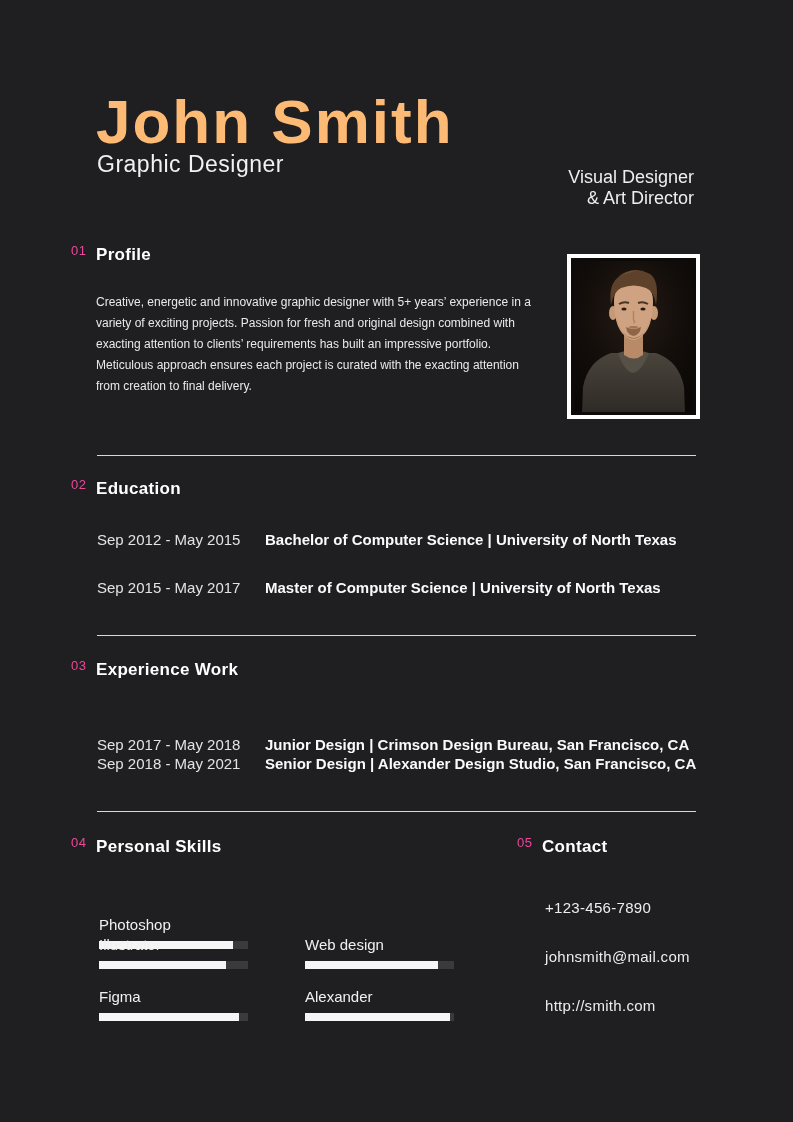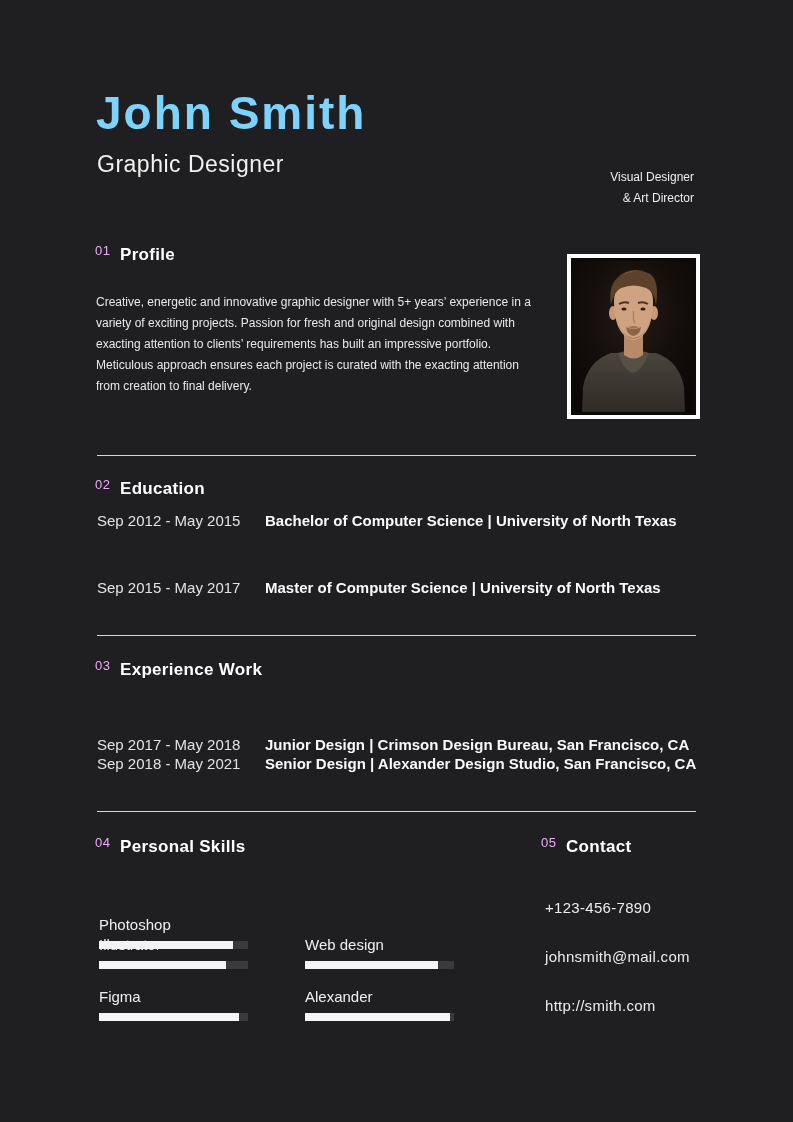--- a/index.html
+++ b/index.html
@@ -4,27 +4,27 @@
 <style>
   * { margin:0; padding:0; box-sizing:border-box; }
   html,body { background:#141416; }
   body { font-family:"Liberation Sans", sans-serif; }
   .page {
     position:relative; width:793px; height:1122px; margin:0 auto;
     background:#1f1f21; color:#f5f5f5; overflow:hidden;
   }
 
   
-  .name    { position:absolute; left:96px; top:86px; font-size:46px; font-weight:700; letter-spacing:2px; color:#7dd3fc; }
+  .name    { position:absolute; left:96px; top:86px; font-size:62px; font-weight:700; letter-spacing:2px; color:#fdba74; }
   .role    { position:absolute; left:97px; top:151px; font-size:23px; font-weight:400; color:#f1f1f1; letter-spacing:.5px; }
-  .tagline { position:absolute; right:99px; top:167px; text-align:right; font-size:12px; line-height:21px; color:#eeeeee; }
+  .tagline { position:absolute; right:99px; top:167px; text-align:right; font-size:18px; line-height:21px; color:#eeeeee; }
 
   
   .sec-head { position:absolute; left:71px; white-space:nowrap; }
-  .sec-head .num   { display:inline-block; width:20px; font-size:13px; color:#f0abfc; vertical-align:top; position:relative; top:-2px; letter-spacing:.5px;margin-left:24px; }
+  .sec-head .num   { display:inline-block; width:20px; font-size:13px; color:#ec4899; vertical-align:top; position:relative; top:-2px; letter-spacing:.5px; }
   .sec-head .title { display:inline-block; margin-left:5px; font-size:17px; font-weight:700; color:#ffffff; letter-spacing:.3px; }
 
   
   .profile-body {
     position:absolute; left:96px; top:292px; width:440px;
     font-size:12px; line-height:21px; color:#e9e9e9;
   }
   .photo-frame {
     position:absolute; left:567px; top:254px; width:133px; height:165px;
     background:#ffffff; padding:4px;
@@ -112,21 +112,21 @@
         <path d="M54,66 Q59.5,64 65,66 Q59.5,69 54,66 Z" fill="#a5705a"></path>
       </svg>
     </div>
   </div>
 
   <div class="divider div1"></div>
 
   <div class="sec-head" style="top:479px;">
     <span class="num">02</span><span class="title">Education</span>
   </div>
-  <div class="t-row" style="top:512px;">
+  <div class="t-row" style="top:531px;">
     <span class="dates">Sep 2012 - May 2015</span>
     <span class="detail">Bachelor of Computer Science | University of North Texas</span>
   </div>
   <div class="t-row" style="top:579px;">
     <span class="dates">Sep 2015 - May 2017</span>
     <span class="detail">Master of Computer Science | University of North Texas</span>
   </div>
 
   <div class="divider div2"></div>
 

